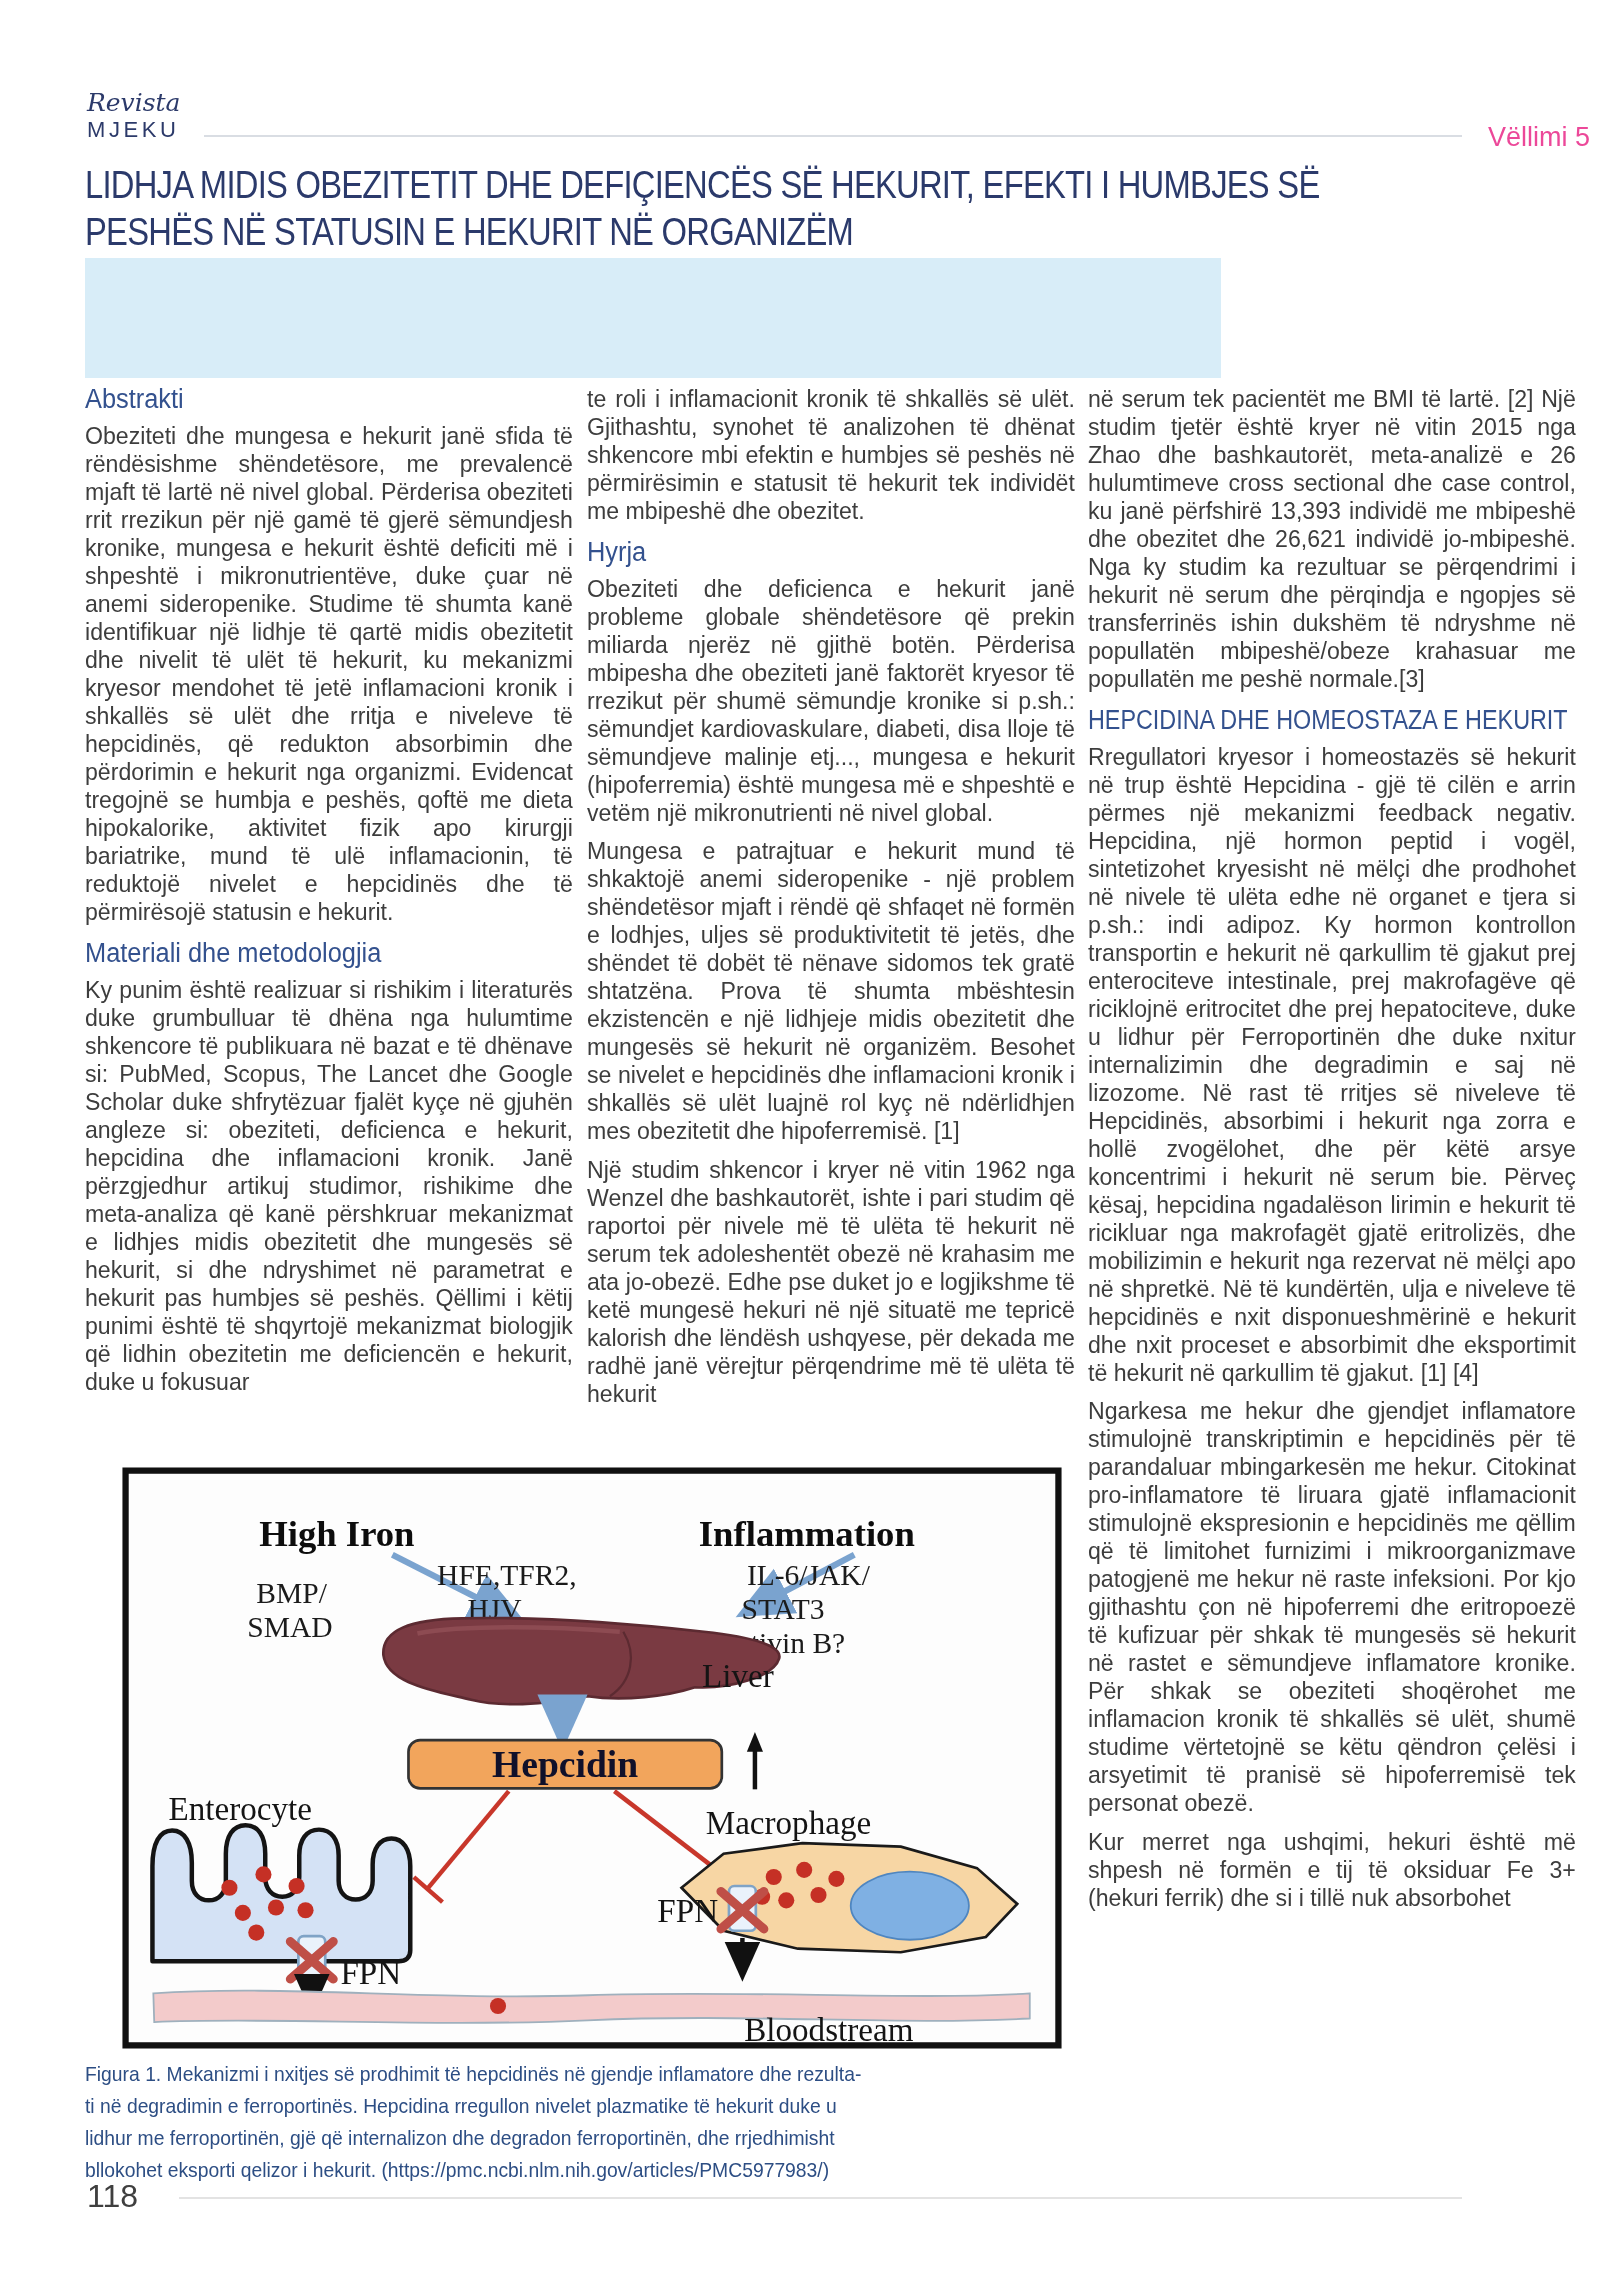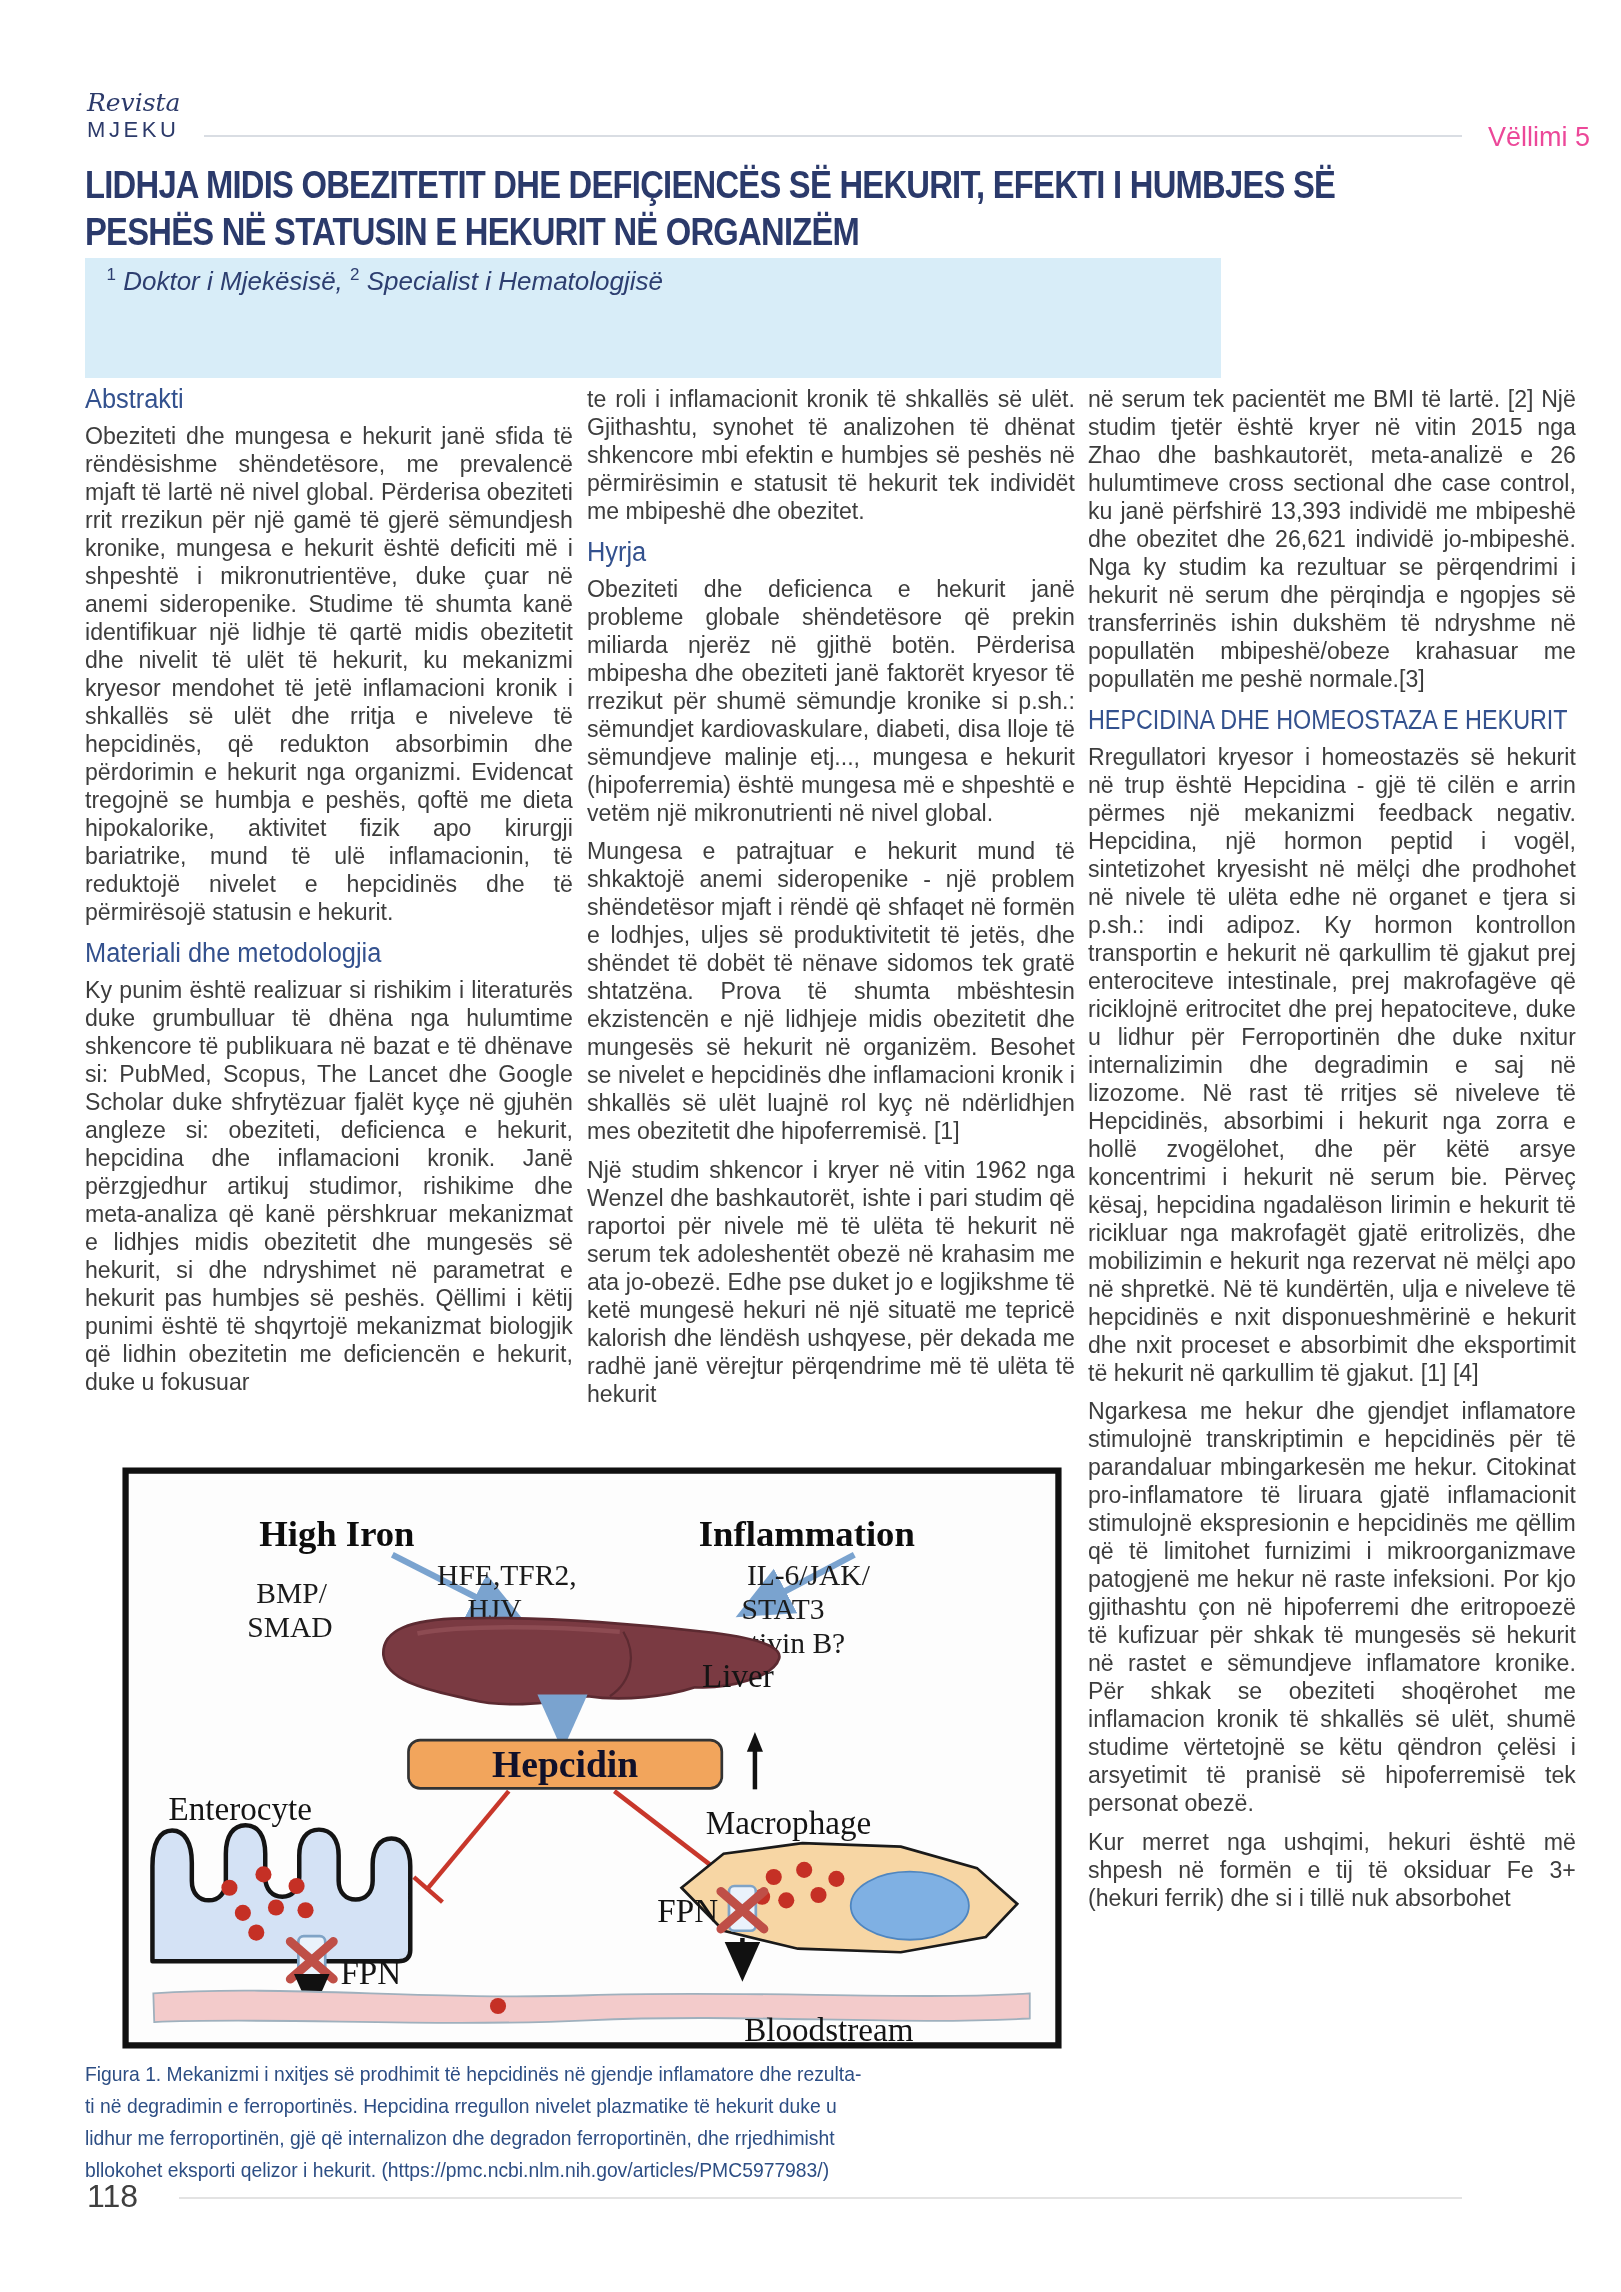--- a/index.html
+++ b/index.html
@@ -7,21 +7,21 @@
   .abs{position:absolute;}
 
   
   .logo{left:87px;top:90px;color:#2c3a6a;line-height:1;}
   .logo .script{font-family:"DejaVu Serif",serif;font-style:italic;font-size:25px;font-weight:normal;}
   .logo .name{font-size:22px;font-weight:normal;letter-spacing:3.6px;margin-top:4px;}
   .header-rule{left:204px;top:135px;width:1258px;height:1.8px;background:#d9dde3;}
   .volume{right:31px;top:122px;font-size:27px;color:#ec4899;}
 
   
-  .title{left:85px;top:161px;color:#2b3a6b;font-weight:bold;font-size:39px;line-height:47px;letter-spacing:-0.9px;}
+  .title{left:85px;top:161px;color:#2b3a6b;font-weight:normal;font-size:39px;line-height:47px;letter-spacing:-0.9px;}
   .title .tline{white-space:nowrap;transform:scaleX(0.84);transform-origin:left;}
 
   
   .authors-box{left:85px;top:258px;width:1136px;height:120px;background:#d8edf8;color:#2d3e70;}
   .author-names{margin:16px 0 0 21.5px;font-size:36px;}
   .author-names sup{font-size:21.5px;}
   .affils{margin:7.2px 0 0 21.5px;font-size:26px;font-style:italic;}
   .affils sup{font-size:17px;font-style:normal;}
 
   
@@ -59,23 +59,20 @@
 </div>
 <div class="abs header-rule"></div>
 <div class="abs volume">Vëllimi 5</div>
 
 <h1 class="abs title" style="margin:0;">
   <div class="tline">LIDHJA MIDIS OBEZITETIT DHE DEFIÇIENCËS SË HEKURIT, EFEKTI I HUMBJES SË</div>
   <div class="tline">PESHËS NË STATUSIN E HEKURIT NË ORGANIZËM</div>
 </h1>
 
 <section class="abs authors-box">
-  <div class="affils">
-    <sup>1</sup><span> Doktor i Mjekësisë, </span><sup>2</sup><span> Specialist i Hematologjisë</span>
-  </div>
 </section>
 
 <div class="abs col col1">
   <h3>Abstrakti</h3>
   <p>Obeziteti dhe mungesa e hekurit janë sfida të rëndësishme shëndetësore, me prevalencë mjaft të lartë në nivel global. Përderisa obeziteti rrit rrezikun për një gamë të gjerë sëmundjesh kronike, mungesa e hekurit është deficiti më i shpeshtë i mikronutrientëve, duke çuar në anemi sideropenike. Studime të shumta kanë identifikuar një lidhje të qartë midis obezitetit dhe nivelit të ulët të hekurit, ku mekanizmi kryesor mendohet të jetë inflamacioni kronik i shkallës së ulët dhe rritja e niveleve të hepcidinës, që redukton absorbimin dhe përdorimin e hekurit nga organizmi. Evidencat tregojnë se humbja e peshës, qoftë me dieta hipokalorike, aktivitet fizik apo kirurgji bariatrike, mund të ulë inflamacionin, të reduktojë nivelet e hepcidinës dhe të përmirësojë statusin e hekurit.</p>
   <h3>Materiali dhe metodologjia</h3>
   <p>Ky punim është realizuar si rishikim i literaturës duke grumbulluar të dhëna nga hulumtime shkencore të publikuara në bazat e të dhënave si: PubMed, Scopus, The Lancet dhe Google Scholar duke shfrytëzuar fjalët kyçe në gjuhën angleze si: obeziteti, deficienca e hekurit, hepcidina dhe inflamacioni kronik. Janë përzgjedhur artikuj studimor, rishikime dhe meta-analiza që kanë  përshkruar mekanizmat e lidhjes midis obezitetit dhe mungesës së hekurit, si dhe ndryshimet në parametrat e hekurit pas humbjes së peshës. Qëllimi i këtij punimi është të shqyrtojë mekanizmat biologjik që lidhin obezitetin me deficiencën e hekurit, duke u fokusuar</p>
 </div>
 
 <div class="abs col col2">

